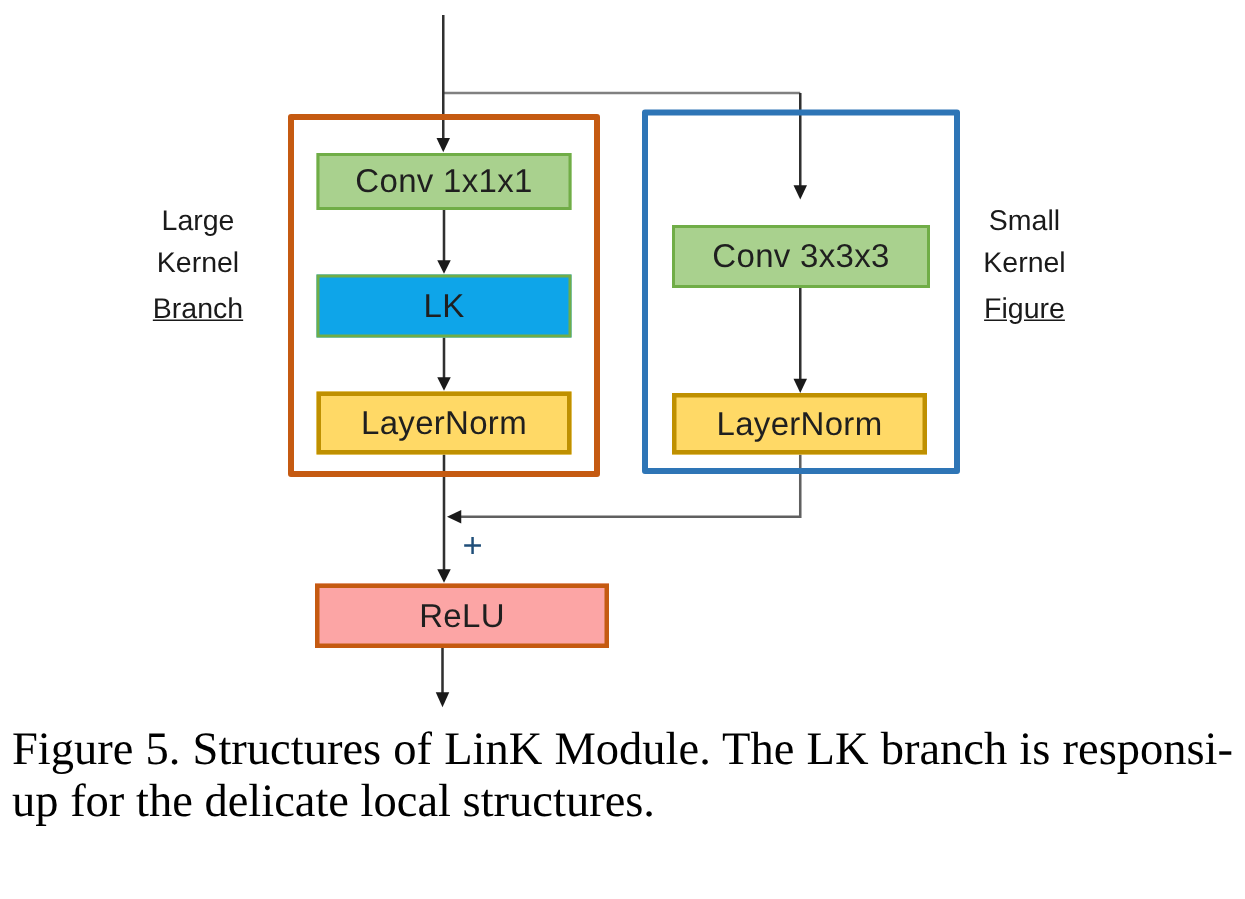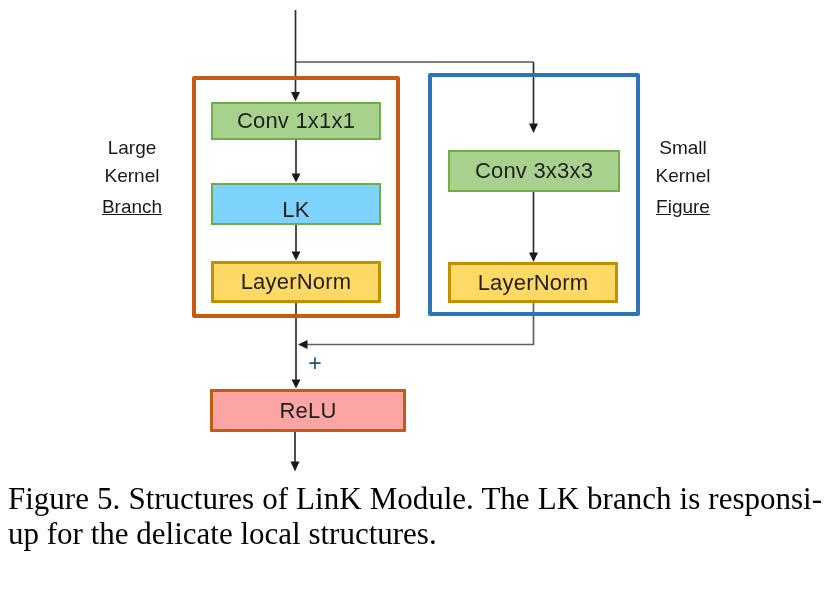--- a/index.html
+++ b/index.html
@@ -104,21 +104,21 @@
     <polygon points="290.5,461.5 299.5,461.5 295,471.5" fill="#1a1a1a"></polygon>
   </svg>
 
   <div class="group-box" style="left: 192px; top: 76px; width: 208px; height: 242px; border-color: rgb(197, 90, 17);"></div>
   <div class="group-box" style="left: 428px; top: 73px; width: 212px; height: 243px; border-color: rgb(46, 117, 182);"></div>
 
   <div class="node" style="left: 211px; top: 102px; width: 170px; height: 38px; background-color: rgb(169, 209, 142); border-color: rgb(112, 173, 71);">
     <span>Conv 1x1x1</span>
   </div>
 
-  <div class="node" style="left: 211px; top: 183px; width: 170px; height: 42px; background-color: #7dd3fc; border-color: rgb(112, 173, 71); align-items: flex-end;">
+  <div class="node" style="left: 211px; top: 183px; width: 170px; height: 42px; background-color: #0ea5e9; border-color: rgb(112, 173, 71);">
     <span>LK</span>
   </div>
 
   <div class="node yellow" style="left: 211px; top: 261px; width: 170px; height: 42px; background-color: rgb(255, 217, 102); border-color: rgb(191, 144, 0);">
     <span>LayerNorm</span>
   </div>
 
   <div class="node" style="left: 448px; top: 150px; width: 172px; height: 42px; background-color: rgb(169, 209, 142); border-color: rgb(112, 173, 71);">
     <span>Conv 3x3x3</span>
   </div>

